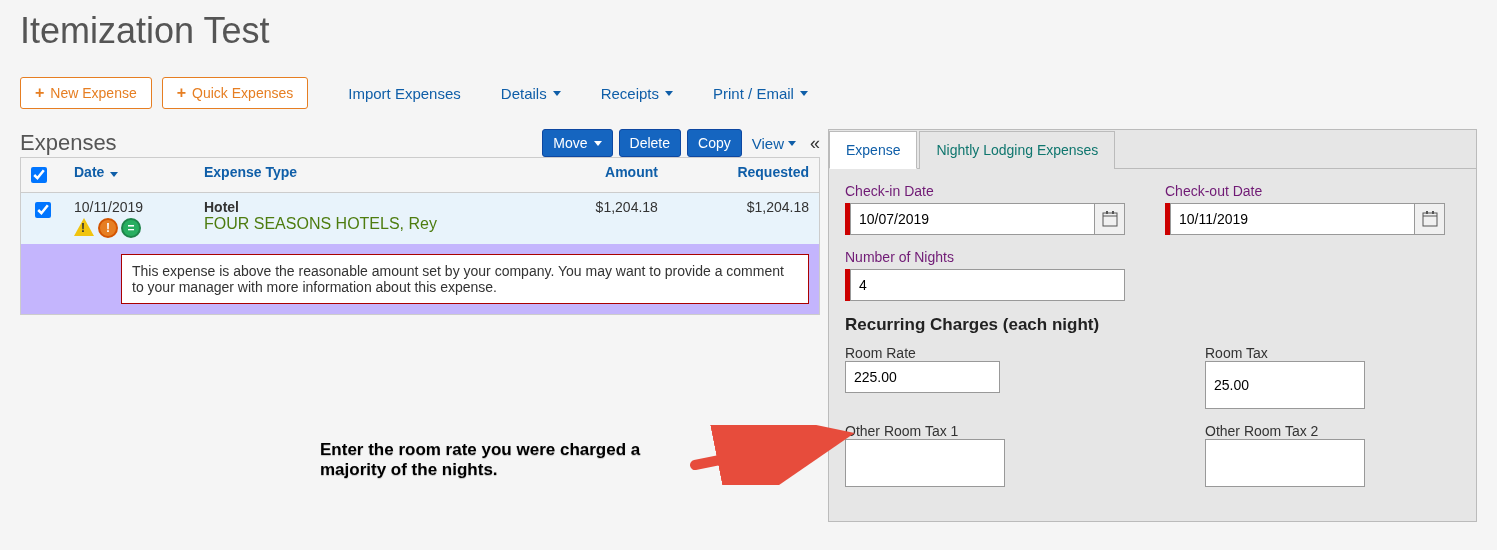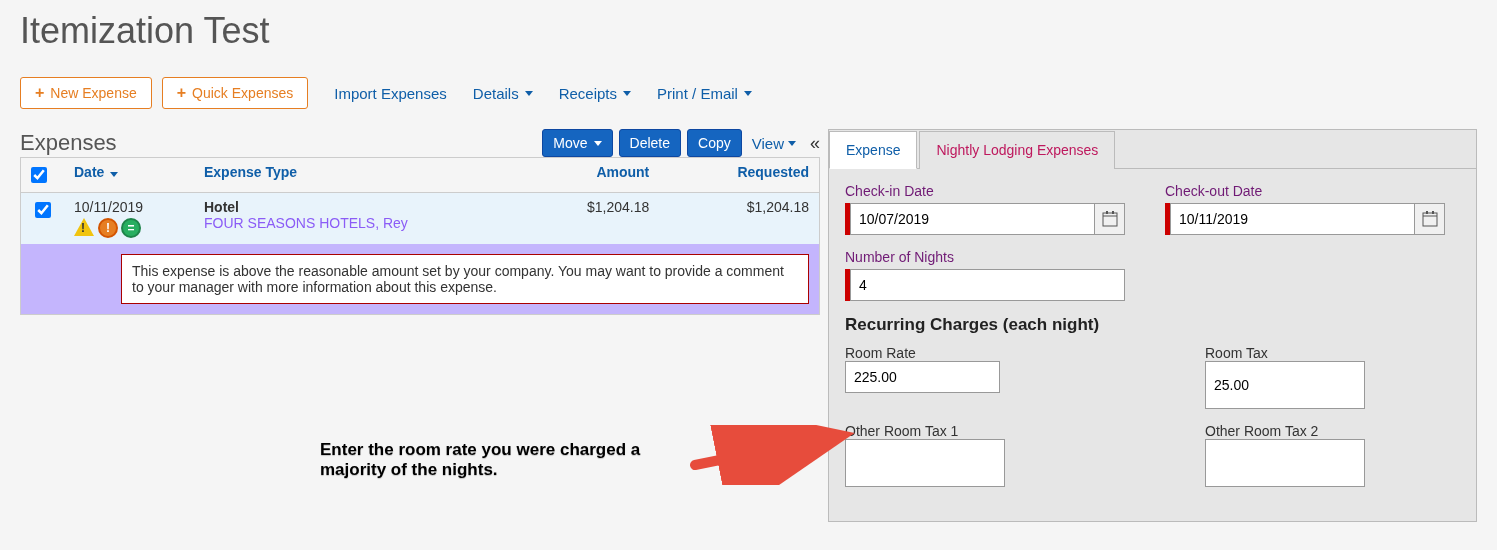--- a/index.html
+++ b/index.html
@@ -36,21 +36,21 @@
     cursor: pointer;
     font-size: 14px;
     display: inline-flex;
     align-items: center;
     gap: 6px;
   }
   .plus { font-weight: bold; font-size: 16px; line-height: 1; }
   .toolbar-link {
     color: #0f5ea8;
     cursor: pointer;
-    margin-left: 16px;
+    margin-left: 30px;
     font-size: 15px;
     display: inline-flex;
     align-items: center;
     gap: 4px;
   }
   .caret-sm {
     width: 0; height: 0;
     border-left: 4px solid transparent;
     border-right: 4px solid transparent;
     border-top: 5px solid #0f5ea8;
@@ -151,21 +151,21 @@
     content: "!";
     position: absolute;
     left: -3px; top: 3px;
     font-size: 12px;
     color: #333;
     font-weight: bold;
   }
   .ico-orange { background: #e67e22; border: 2px solid #d35400;}
   .ico-green  { background: #27ae60; border: 2px solid #1e8449;}
   .exp-type-bold { font-weight: 600; }
-  .exp-vendor { color: #8b5cf6; font-size: 14px; }
+  .exp-vendor { color: #4d7c0f; font-size: 16px; }
 
   .warning-box {
     border: 1px solid #a00;
     background: #fff;
     padding: 8px 10px;
     margin: 10px 0 0 0;
     font-size: 14px;
     color: #333;
   }
   .warning-wrap td { padding: 0 10px 10px 100px !important; background: #c4b5fd; }
@@ -198,21 +198,21 @@
     display: flex;
     background: #e6e6e6;
     border-bottom: 1px solid #bbb;
   }
   .tab {
     padding: 10px 16px;
     border: 1px solid #bbb;
     border-bottom: none;
     margin-right: 2px;
     background: #e6e6e6;
-    color: #be185d;
+    color: #0f766e;
     cursor: pointer;
     font-size: 14px;
     position: relative;
     top: 1px;
   }
   .tab.active {
     background: #fff;
     color: #0f5ea8;
     border-bottom: 1px solid #fff;
   }

